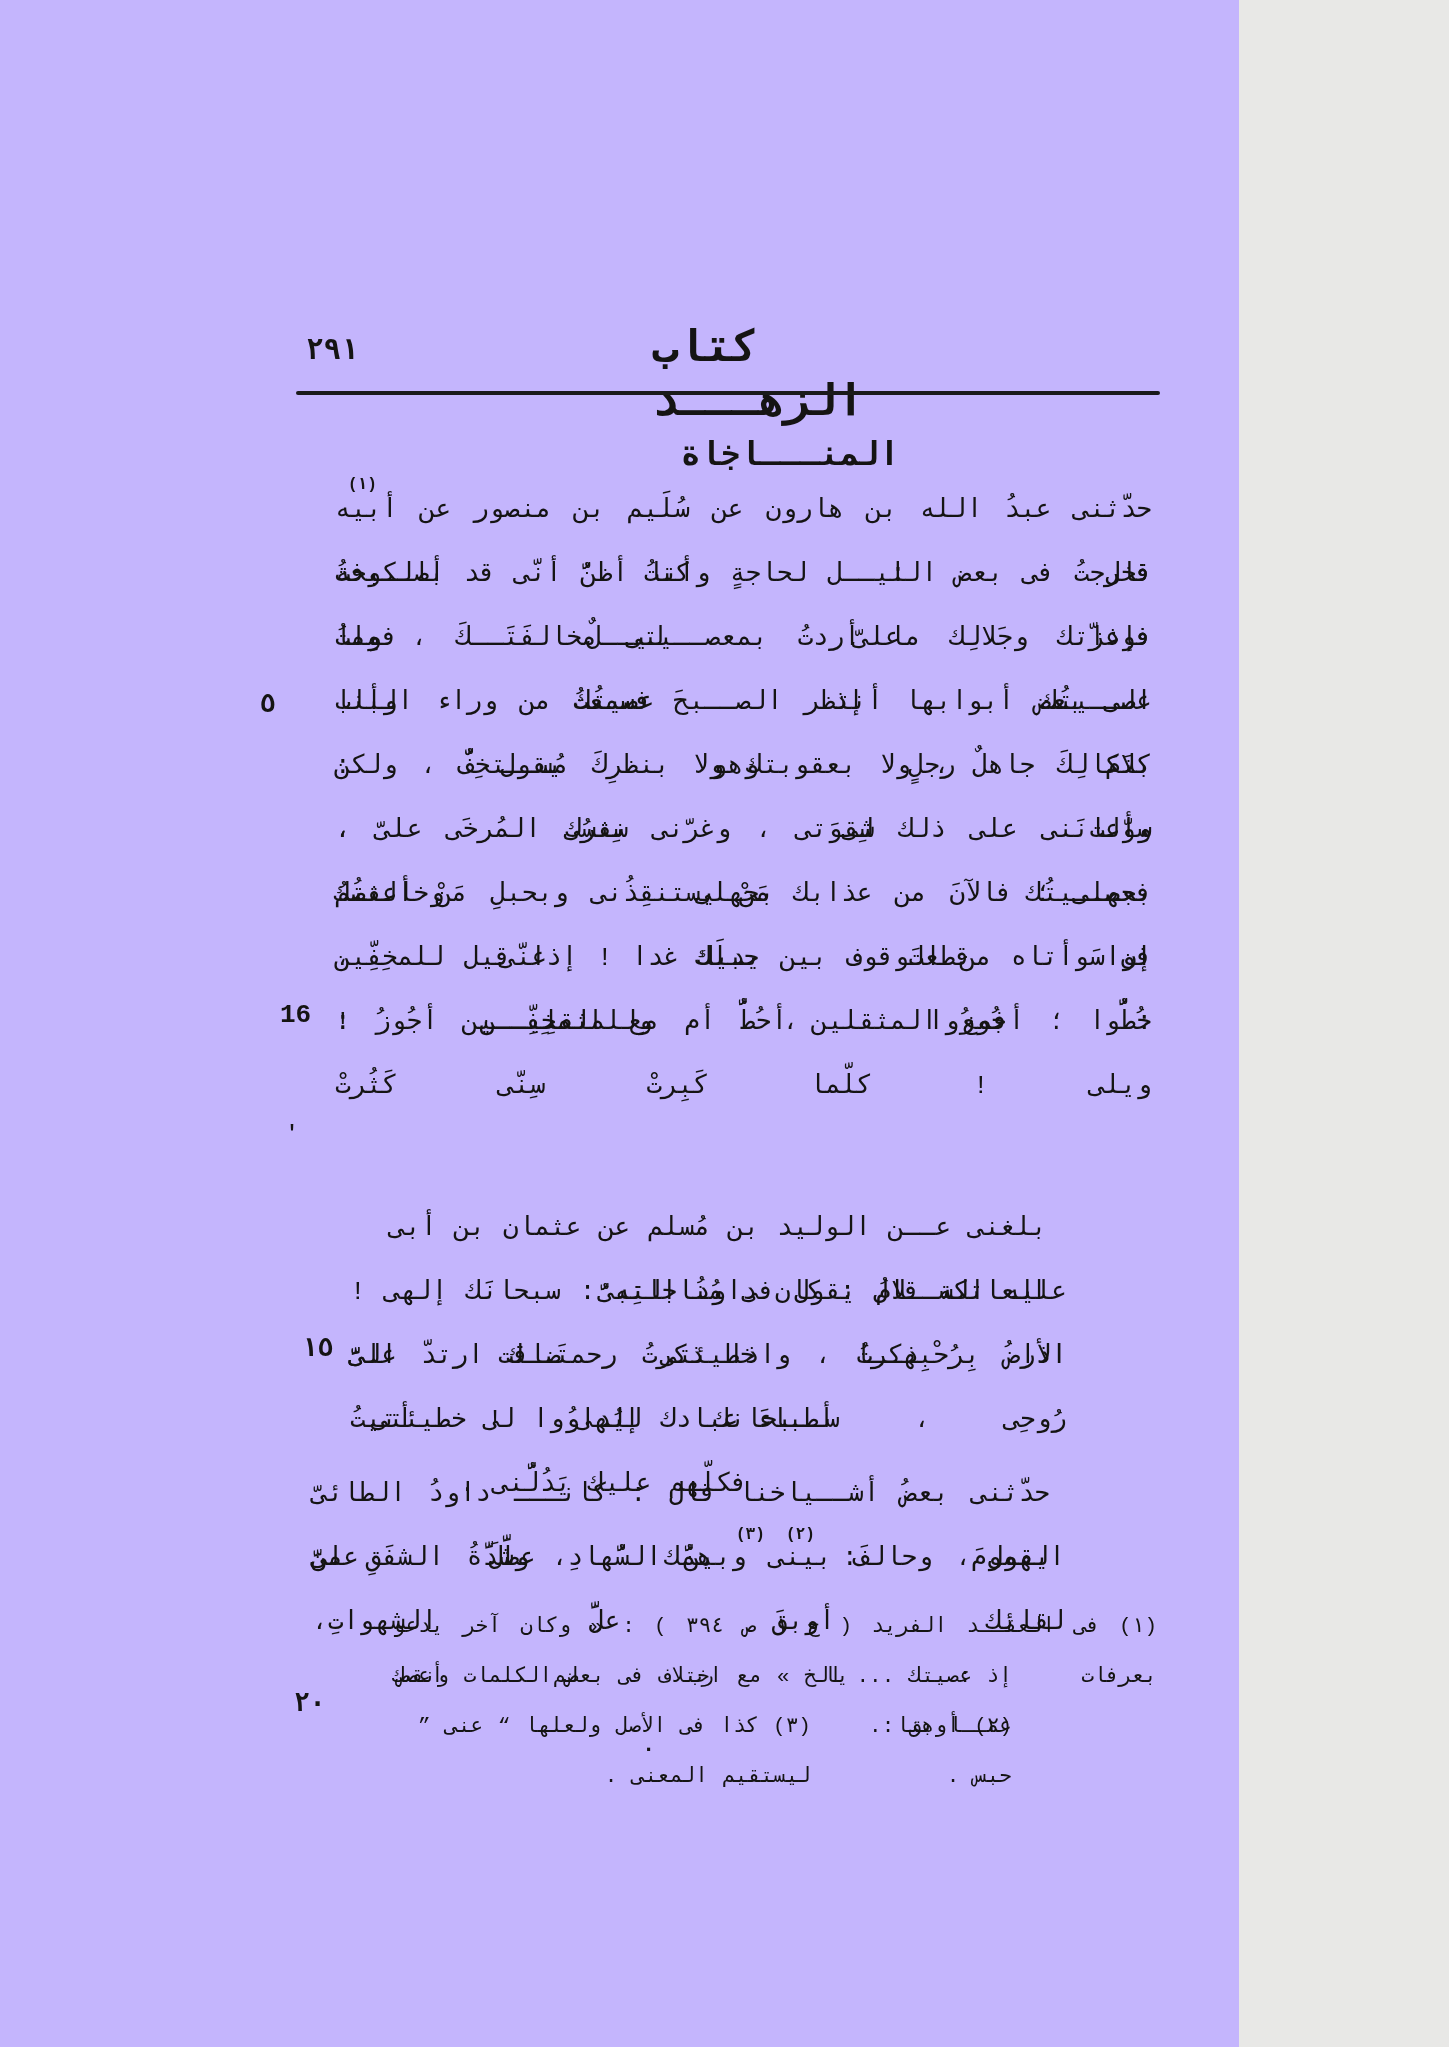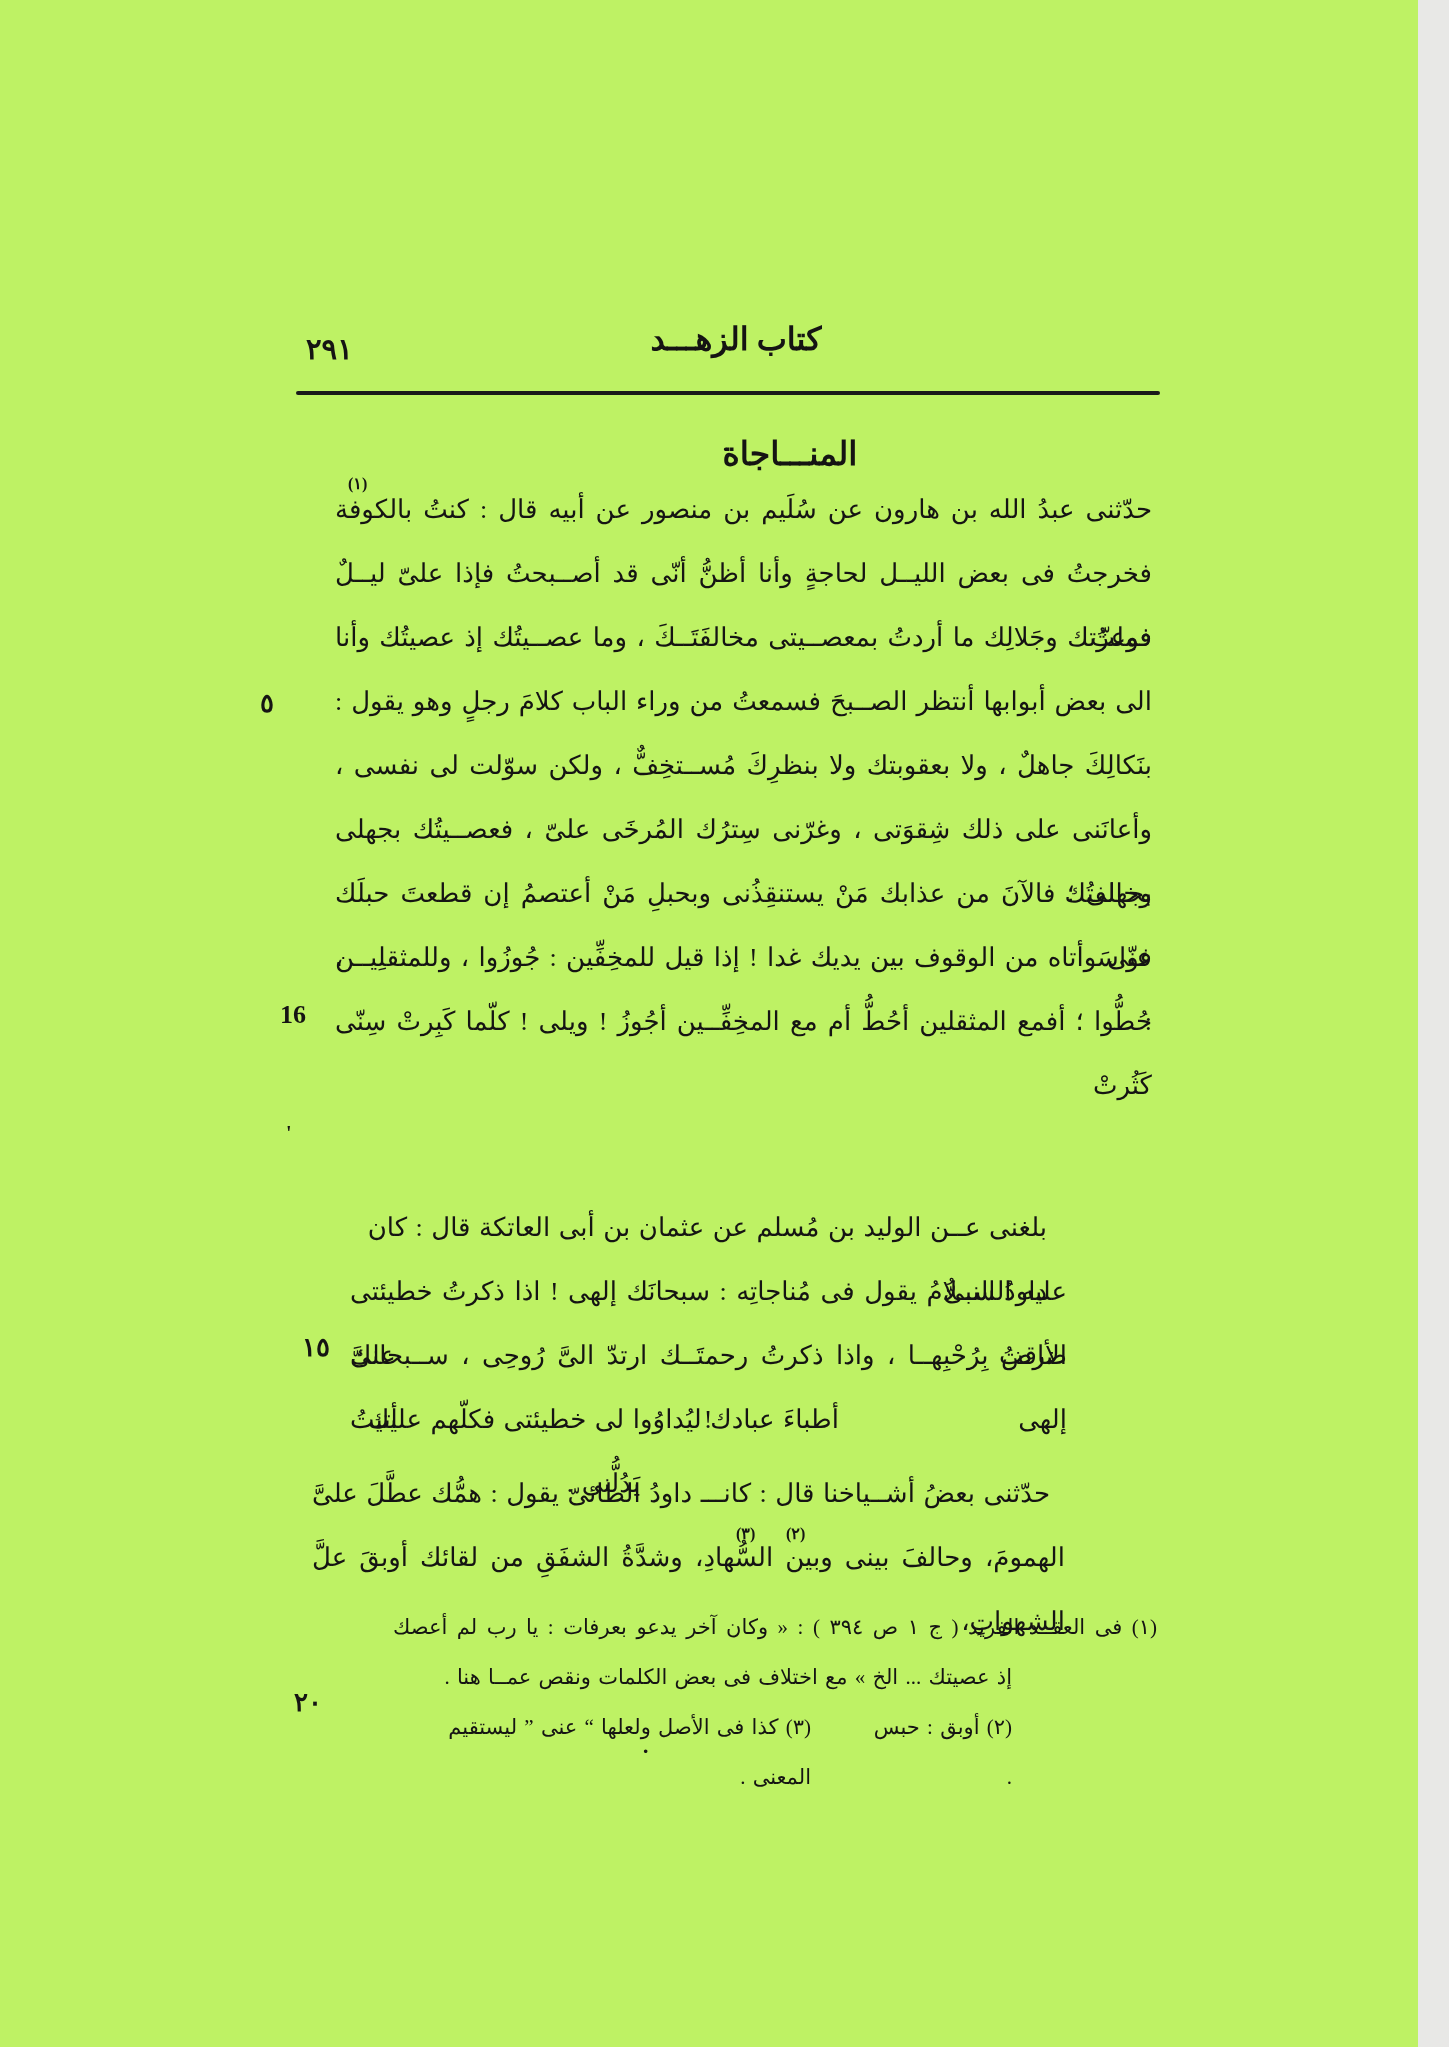--- a/index.html
+++ b/index.html
@@ -1,27 +1,27 @@
 <!DOCTYPE html>
 <html lang="ar"><head>
 <meta charset="utf-8">
 <style>
   html,body{margin:0;padding:0;background:#e8e8e6;}
   .page{
     position:relative;
-    width:1418px;height:2047px;
-    background:#bef264;
-    font-family:Liberation Serif, serif;
+    width:1239px;height:2047px;
+    background:#c4b5fd;
+    font-family:Liberation Mono, monospace;
     color:#151413;
     overflow:hidden;
   }
   .ar{direction:rtl;}
   
   .pagenum{position:absolute;left:306px;top:332px;font-size:29px;font-weight:bold;letter-spacing:2px;}
-  .booktitle{position:absolute;left:616px;top:320px;width:240px;text-align:center;font-size:32px;font-weight:bold;}
+  .booktitle{position:absolute;left:652px;top:320px;width:240px;text-align:left;font-size:44px;font-weight:bold;}
   .header-rule{position:absolute;left:296px;top:391px;width:864px;height:4px;background:#1a1a1a;border-radius:2px;}
   
   .sectitle{position:absolute;left:630px;top:434px;width:320px;text-align:center;font-size:33px;font-weight:bold;direction:rtl;}
   .tmark{position:absolute;left:722px;top:436px;font-size:22px;font-weight:bold;}
   
   .para{position:absolute;direction:rtl;}
   .para .line{height:64px;line-height:64px;font-size:26px;word-spacing:2px;}
   .just{text-align:justify;text-align-last:justify;}
   .right{text-align:right;}
   #p1{left:335px;top:478px;width:817px;}

